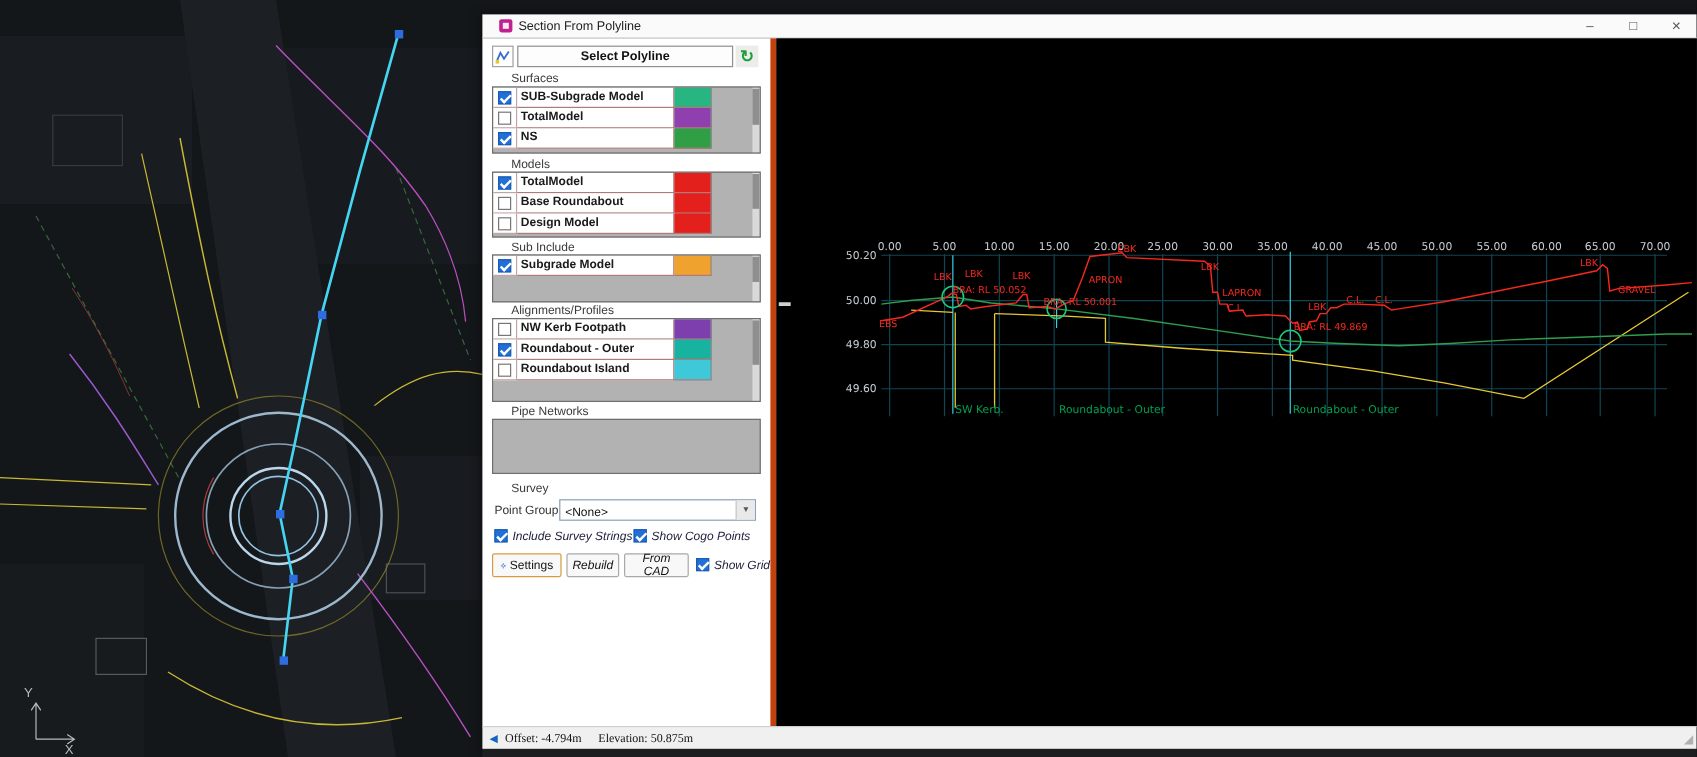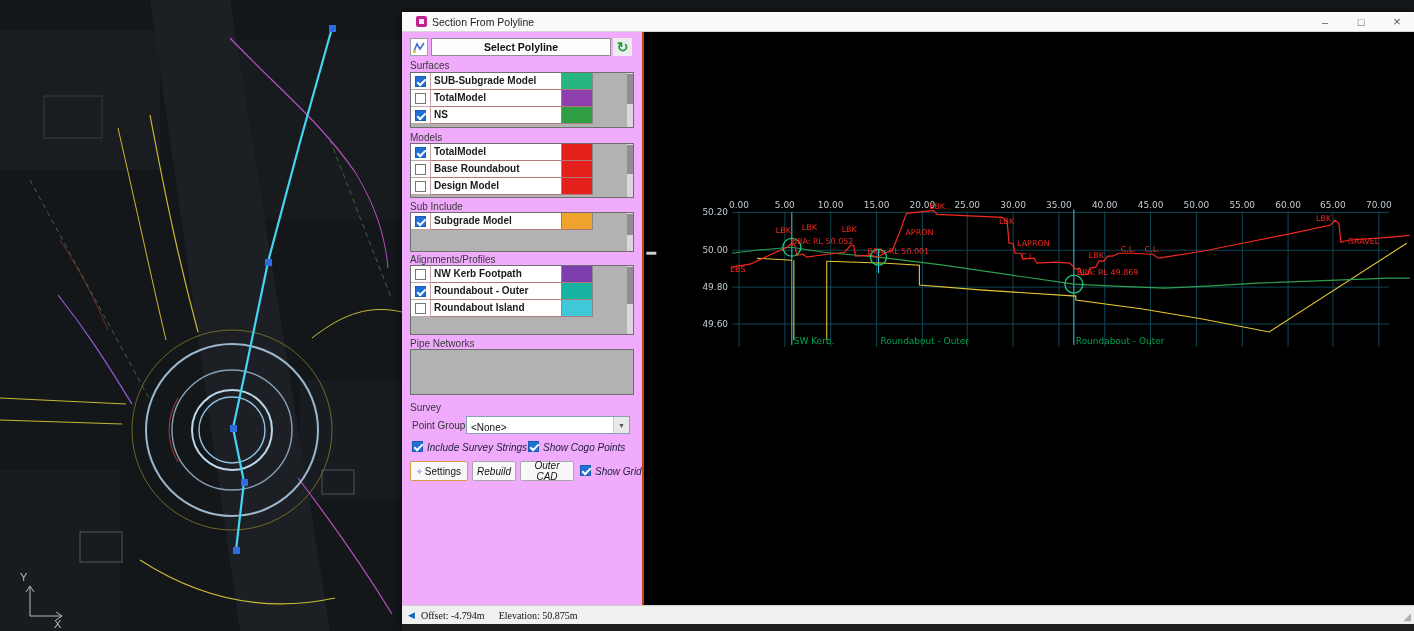--- a/index.html
+++ b/index.html
@@ -13,25 +13,25 @@
   .titlebar{height:19px;background:#fafafa;border-bottom:1px solid #d8d8d8;position:relative;display:flex;align-items:center;flex:0 0 19px;}
   .dlgtitle{display:flex;align-items:center;gap:5px;padding-left:14px;font-size:10.5px;color:#222;}
   .dlgico{width:11px;height:11px;background:#c0218f;border-radius:2px;position:relative;}
   .dlgico::after{content:"";position:absolute;left:3px;top:3px;width:5px;height:5px;background:#fff;opacity:.9;}
   .winctrl{position:absolute;right:10px;top:0;height:100%;display:flex;gap:22px;align-items:center;color:#555;}
   .winctrl span{width:14px;text-align:center;font-size:11px;cursor:default;}
 
   .main{flex:1;display:flex;min-height:0;}
 
   
-  .panel{width:240px;flex:0 0 240px;background:#f0abfc;border-right:2px solid #c2410c;position:relative;font-size:10px;color:#333;text-decoration:underline;}
+  .panel{width:240px;flex:0 0 240px;background:#ffffff;border-right:5px solid #c2410c;position:relative;font-size:10px;color:#333;text-decoration:underline;}
   .iconbtn{position:absolute;left:8px;top:6px;width:18px;height:18px;background:#fff;border:1px solid #a0a0a0;padding:1px;box-sizing:border-box;}
   .selbtn{position:absolute;left:29px;top:6px;width:180px;height:18px;background:#fdfdfd;border:1px solid #8f8f8f;font-weight:700;font-size:10.5px;color:#111;font-family:"Liberation Sans",sans-serif;}
   .refbtn{position:absolute;left:211px;top:6px;width:19px;height:18px;background:#ececea;border:1px solid transparent;color:#1f9e3e;font-weight:700;font-size:14px;line-height:14px;padding:0;}
-  .gtitle{position:absolute;left:8px;color:#3a3a3a;font-size:10px;}
+  .gtitle{position:absolute;left:24px;color:#3a3a3a;font-size:10px;}
   .lbox{position:absolute;left:8px;width:224px;background:#b2b2b2;border:1px solid #6e6e6e;box-sizing:border-box;overflow:hidden;}
   .lrow{display:flex;height:17px;}
   .cbcell{width:20px;background:#fff;display:flex;align-items:center;justify-content:center;border-bottom:1px solid #c2a4a4;border-right:1px solid #c2a4a4;box-sizing:border-box;}
   .lcell{width:131px;background:#fff;font-weight:700;font-size:10px;color:#1a1a1a;padding:2px 3px 0 3px;border-bottom:1px solid #b07a7a;border-right:1px solid #b07a7a;box-sizing:border-box;white-space:nowrap;overflow:hidden;}
   .swcell{width:31px;border-bottom:1px solid #b07a7a;border-right:1px solid #8a8a8a;box-sizing:border-box;}
   .sbar{position:absolute;right:0;top:0;bottom:0;width:6px;background:#d9d9d9;}
   .sthumb{position:absolute;top:1px;left:0;right:0;height:55%;background:#8f8f8f;}
   .cb{width:11px;height:11px;border:1px solid #767676;background:#fff;display:inline-block;position:relative;box-sizing:border-box;}
   .cb.checked{background:#2170d8;border-color:#1b5cb0;}
   .cb.checked::after{content:"";position:absolute;left:3px;top:0px;width:3px;height:7px;border:solid #fff;border-width:0 2px 2px 0;transform:rotate(45deg);}
@@ -260,21 +260,21 @@
         <span class="scblab" style="left:141px;top:410px">Show Cogo Points</span>
 
         <button class="btn settings">
           <svg viewBox="0 0 12 12" width="11" height="11">
             <circle cx="6" cy="6" r="2.6" fill="none" stroke="#3a6ad4" stroke-width="1.4"></circle>
             <path d="M6 0.5 V3 M6 9 V11.5 M0.5 6 H3 M9 6 H11.5" stroke="#3a6ad4" stroke-width="1.4"></path>
           </svg>
           <span>Settings</span>
         </button>
         <button class="btn rebuild">Rebuild</button>
-        <button class="btn drawcad">Outer CAD</button>
+        <button class="btn drawcad">From CAD</button>
         <span class="cb scb checked" style="left:178px;top:433px"></span>
         <span class="scblab" style="left:193px;top:434px">Show Grid</span>
       </div>
 
       <div class="canvas">
         <svg class="secsvg" viewBox="0 0 772 575">
 
           <line x1="2" y1="222" x2="12" y2="222" stroke-width="3" style="stroke: rgb(208, 208, 208);"></line>
 
           <g stroke-width="1" style="stroke: rgb(15, 70, 84);">

